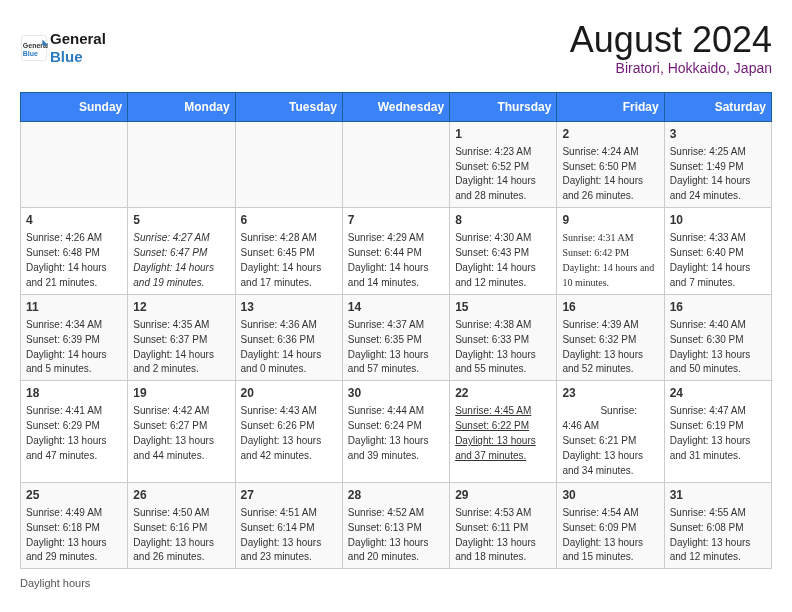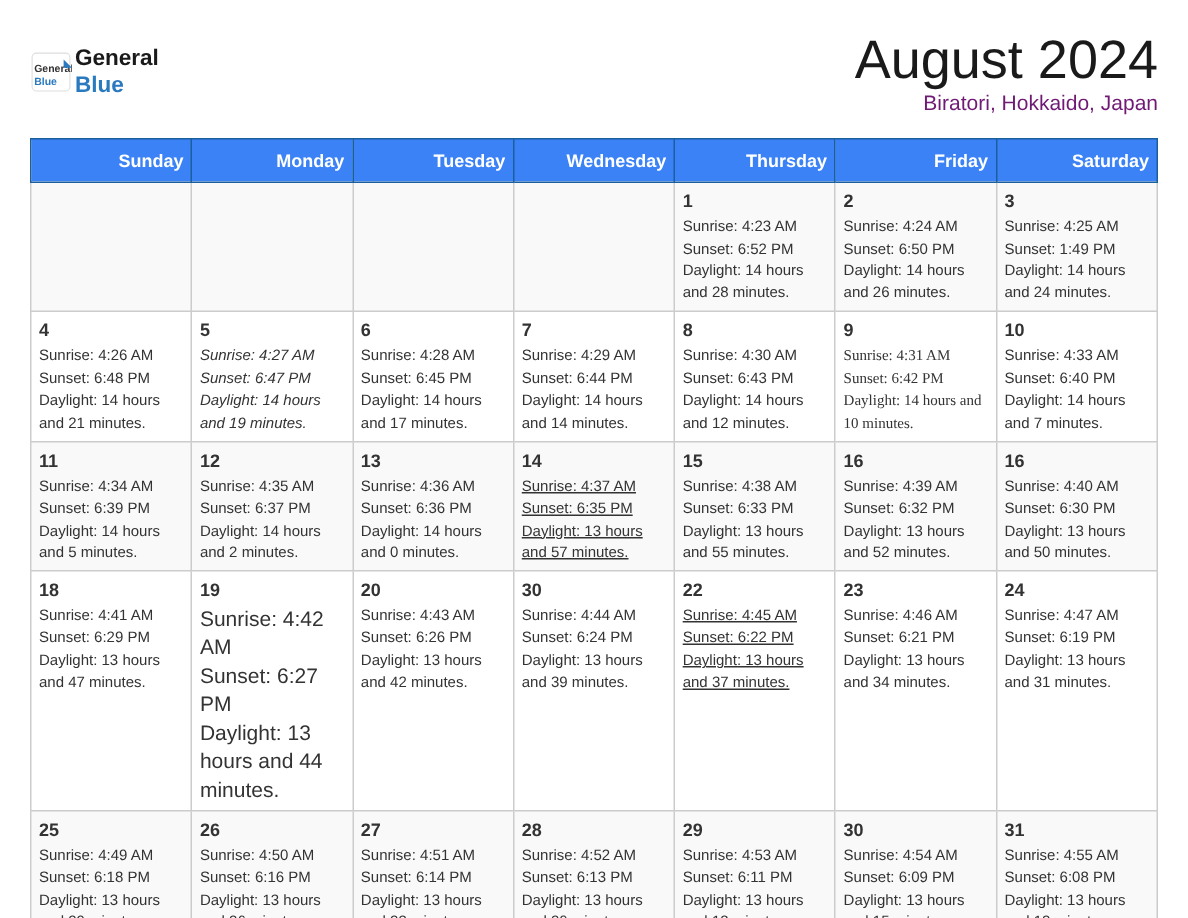--- a/index.html
+++ b/index.html
@@ -168,50 +168,50 @@
       <tr>
         <td><span class="day-number">11</span><span style="white-space: pre-line; font-size: 10px; color: rgb(51, 51, 51);">Sunrise: 4:34 AM
 Sunset: 6:39 PM
 Daylight: 14 hours and 5 minutes.</span></td>
         <td><span class="day-number">12</span><span style="white-space: pre-line; font-size: 10px; color: rgb(51, 51, 51);">Sunrise: 4:35 AM
 Sunset: 6:37 PM
 Daylight: 14 hours and 2 minutes.</span></td>
         <td><span class="day-number">13</span><span style="white-space: pre-line; font-size: 10px; color: rgb(51, 51, 51);">Sunrise: 4:36 AM
 Sunset: 6:36 PM
 Daylight: 14 hours and 0 minutes.</span></td>
-        <td><span class="day-number">14</span><span style="white-space: pre-line; font-size: 10px; color: rgb(51, 51, 51); text-decoration: underline;">Sunrise: 4:37 AM
+        <td><span class="day-number">14</span><span style="white-space: pre-line; font-size: 10px; color: rgb(51, 51, 51);">Sunrise: 4:37 AM
 Sunset: 6:35 PM
 Daylight: 13 hours and 57 minutes.</span></td>
         <td><span class="day-number">15</span><span style="white-space: pre-line; font-size: 10px; color: rgb(51, 51, 51);">Sunrise: 4:38 AM
 Sunset: 6:33 PM
 Daylight: 13 hours and 55 minutes.</span></td>
         <td><span class="day-number">16</span><span style="white-space: pre-line; font-size: 10px; color: rgb(51, 51, 51);">Sunrise: 4:39 AM
 Sunset: 6:32 PM
 Daylight: 13 hours and 52 minutes.</span></td>
         <td><span class="day-number">16</span><span style="white-space: pre-line; font-size: 10px; color: rgb(51, 51, 51); margin-top: 44px;">Sunrise: 4:40 AM
 Sunset: 6:30 PM
 Daylight: 13 hours and 50 minutes.</span></td>
       </tr>
       <tr>
         <td><span class="day-number">18</span><span style="white-space: pre-line; font-size: 10px; color: rgb(51, 51, 51);">Sunrise: 4:41 AM
 Sunset: 6:29 PM
 Daylight: 13 hours and 47 minutes.</span></td>
-        <td><span class="day-number">19</span><span style="white-space: pre-line; font-size: 14px; color: rgb(51, 51, 51);">Sunrise: 4:42 AM
+        <td><span class="day-number">19</span><span style="white-space: pre-line; font-size: 10px; color: rgb(51, 51, 51);">Sunrise: 4:42 AM
 Sunset: 6:27 PM
 Daylight: 13 hours and 44 minutes.</span></td>
         <td><span class="day-number">20</span><span style="white-space: pre-line; font-size: 10px; color: rgb(51, 51, 51);">Sunrise: 4:43 AM
 Sunset: 6:26 PM
 Daylight: 13 hours and 42 minutes.</span></td>
         <td><span class="day-number">30</span><span style="white-space: pre-line; font-size: 10px; color: rgb(51, 51, 51);">Sunrise: 4:44 AM
 Sunset: 6:24 PM
 Daylight: 13 hours and 39 minutes.</span></td>
         <td><span class="day-number">22</span><span style="white-space: pre-line; font-size: 10px; color: rgb(51, 51, 51); text-decoration: underline;">Sunrise: 4:45 AM
 Sunset: 6:22 PM
 Daylight: 13 hours and 37 minutes.</span></td>
-        <td><span class="day-number">23</span><span style="white-space: pre-line; font-size: 10px; color: rgb(51, 51, 51);">Sunrise: 4:46 AM
+        <td><span class="day-number">23</span><span style="white-space: pre-line; font-size: 10px; color: rgb(51, 51, 51); margin-left: 38px;">Sunrise: 4:46 AM
 Sunset: 6:21 PM
 Daylight: 13 hours and 34 minutes.</span></td>
         <td><span class="day-number">24</span><span style="white-space: pre-line; font-size: 10px; color: rgb(51, 51, 51); margin-top: 39px;">Sunrise: 4:47 AM
 Sunset: 6:19 PM
 Daylight: 13 hours and 31 minutes.</span></td>
       </tr>
       <tr>
         <td><span class="day-number">25</span><span style="white-space: pre-line; font-size: 10px; color: rgb(51, 51, 51);">Sunrise: 4:49 AM
 Sunset: 6:18 PM
 Daylight: 13 hours and 29 minutes.</span></td>

